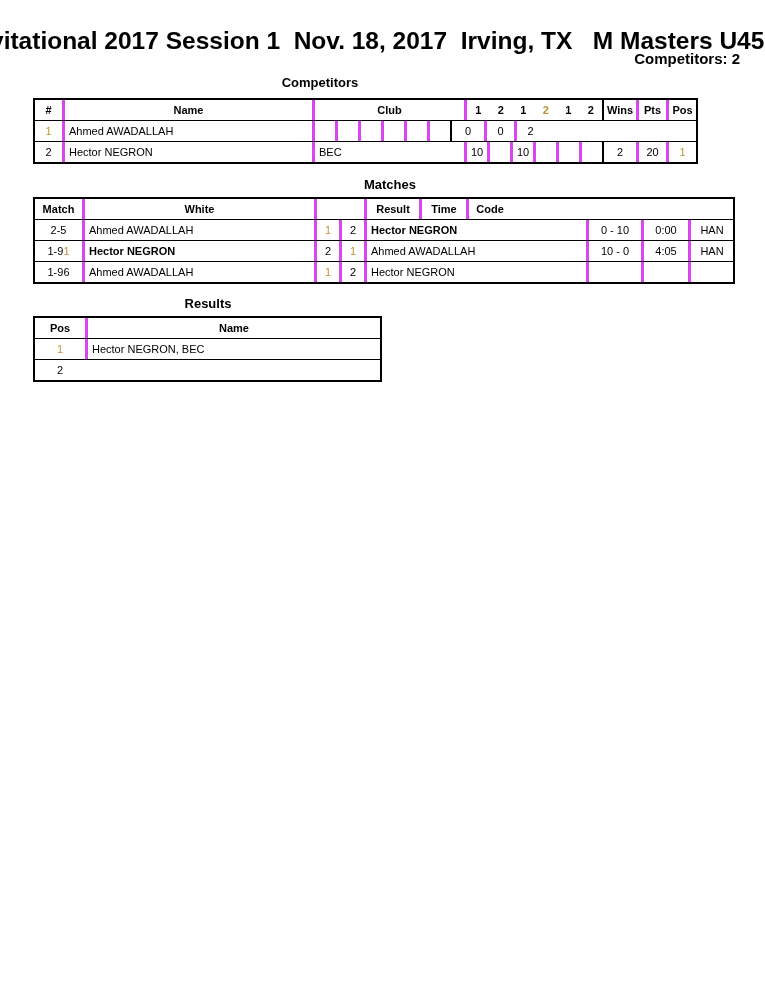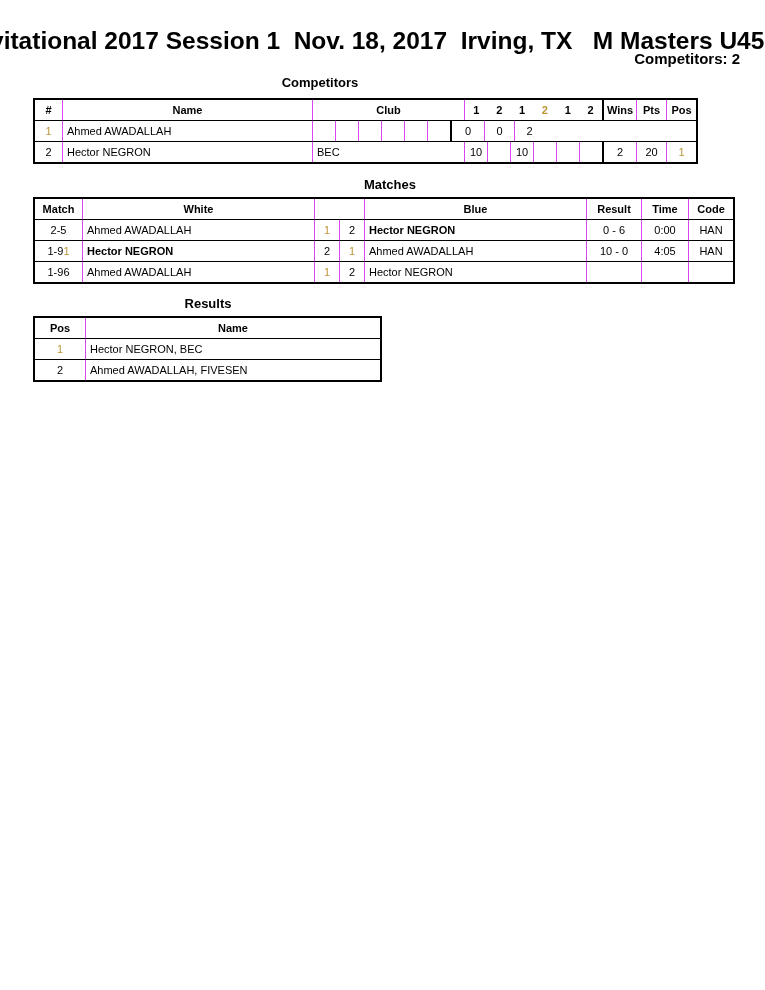--- a/index.html
+++ b/index.html
@@ -24,21 +24,21 @@
   .tbl-competitors { left:33px; top:98px; }
   .tbl-matches     { left:33px; top:197px; }
   .tbl-results     { left:33px; top:316px; }
 
   .row { display:flex; height:20px; }
   .row + .row { border-top:1px solid #000; }
   .cell {
     box-sizing:border-box; display:flex; align-items:center; justify-content:center;
     font-size:11px; white-space:nowrap; overflow:hidden;
   }
-  .cell + .cell { border-left:1px solid #d946ef; }
+  .cell + .cell { border-left:3px solid #d946ef; }
   .cell.thickL { border-left:2px solid #000;text-align:center; }
   .bold { font-weight:bold; }
   .left { justify-content:flex-start; padding-left:4px; }
   
   .c-num  { width:27px; }
   .c-name { width:250px; }
   .c-club { width:152px; }
   .c-scorehdr { width:138px; padding:0; }
   .c-scorehdr .sh { display:inline-flex; width:23px; justify-content:center; font-weight:bold; font-size:11px; }
   .c-score { width:23px; }
@@ -113,36 +113,35 @@
     <div class="cell c-pos tan" style="color: rgb(189, 148, 52);">1</div>
   </div>
 </div>
 
 <div class="caption cap-matches">Matches</div>
 <div class="tbl tbl-matches">
   <div class="row">
     <div class="cell m-match bold">Match</div>
     <div class="cell m-white bold">White</div>
     <div class="cell m-numhdr"></div>
-    <div class="cell m-blue bold">Blue</div>
     <div class="cell m-result bold">Result</div>
     <div class="cell m-time bold">Time</div>
     <div class="cell m-code bold">Code</div>
   </div>
 
   <div class="row">
     <div class="cell m-match">
         <span>2-5</span>
         <span class="tan" style="color: rgb(189, 148, 52);"></span>
       </div>
     <div class="cell m-white left">Ahmed AWADALLAH</div>
     <div class="cell m-n1 tan" style="color: rgb(189, 148, 52);">1</div>
     <div class="cell m-n2">2</div>
     <div class="cell m-blue left bold">Hector NEGRON</div>
-    <div class="cell m-result">0 - 6</div>
+    <div class="cell m-result">0 - 10</div>
     <div class="cell m-time">0:00</div>
     <div class="cell m-code">HAN</div>
   </div>
 
   <div class="row">
     <div class="cell m-match">
         <span>1-9</span>
         <span class="tan" style="color: rgb(189, 148, 52);">1</span>
       </div>
     <div class="cell m-white left bold">Hector NEGRON</div>
@@ -174,15 +173,14 @@
   <div class="row">
     <div class="cell r-pos bold">Pos</div>
     <div class="cell r-name bold">Name</div>
   </div>
   <div class="row">
     <div class="cell r-pos tan" style="color: rgb(189, 148, 52);">1</div>
     <div class="cell r-name left">Hector NEGRON, BEC</div>
   </div>
   <div class="row">
     <div class="cell r-pos">2</div>
-    <div class="cell r-name left">Ahmed AWADALLAH, FIVESEN</div>
   </div>
 </div>
 
 </body></html>

